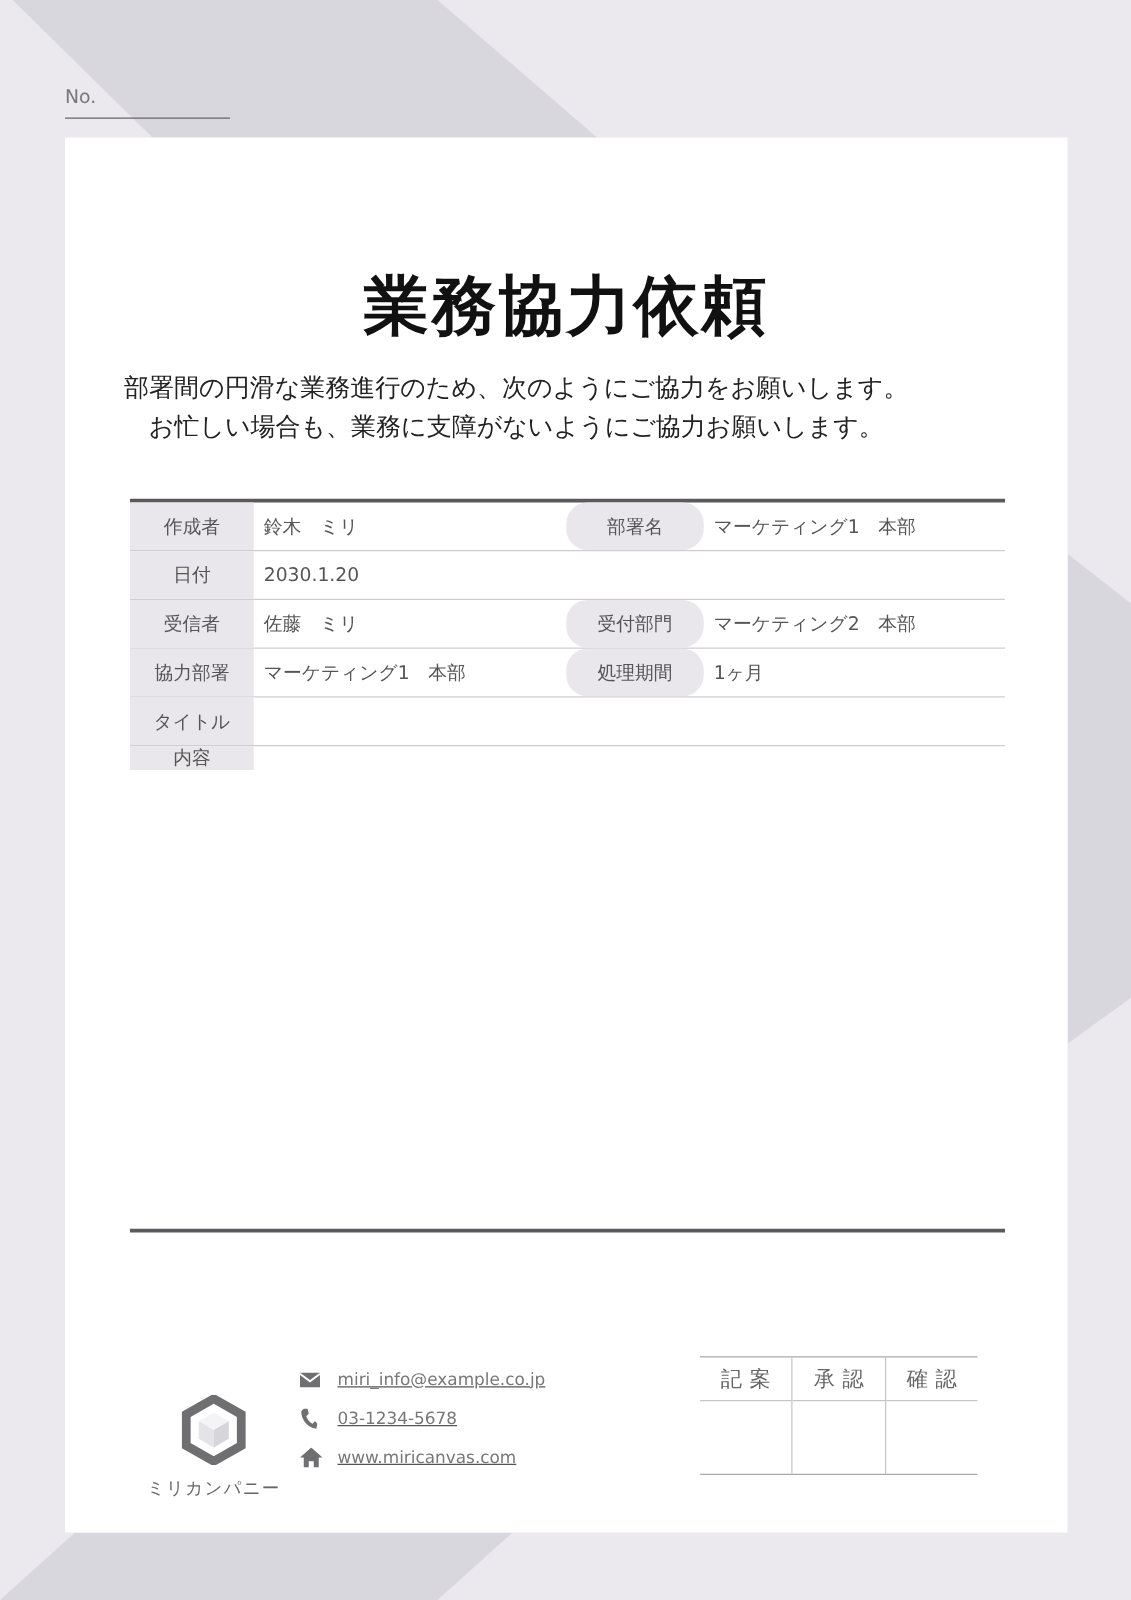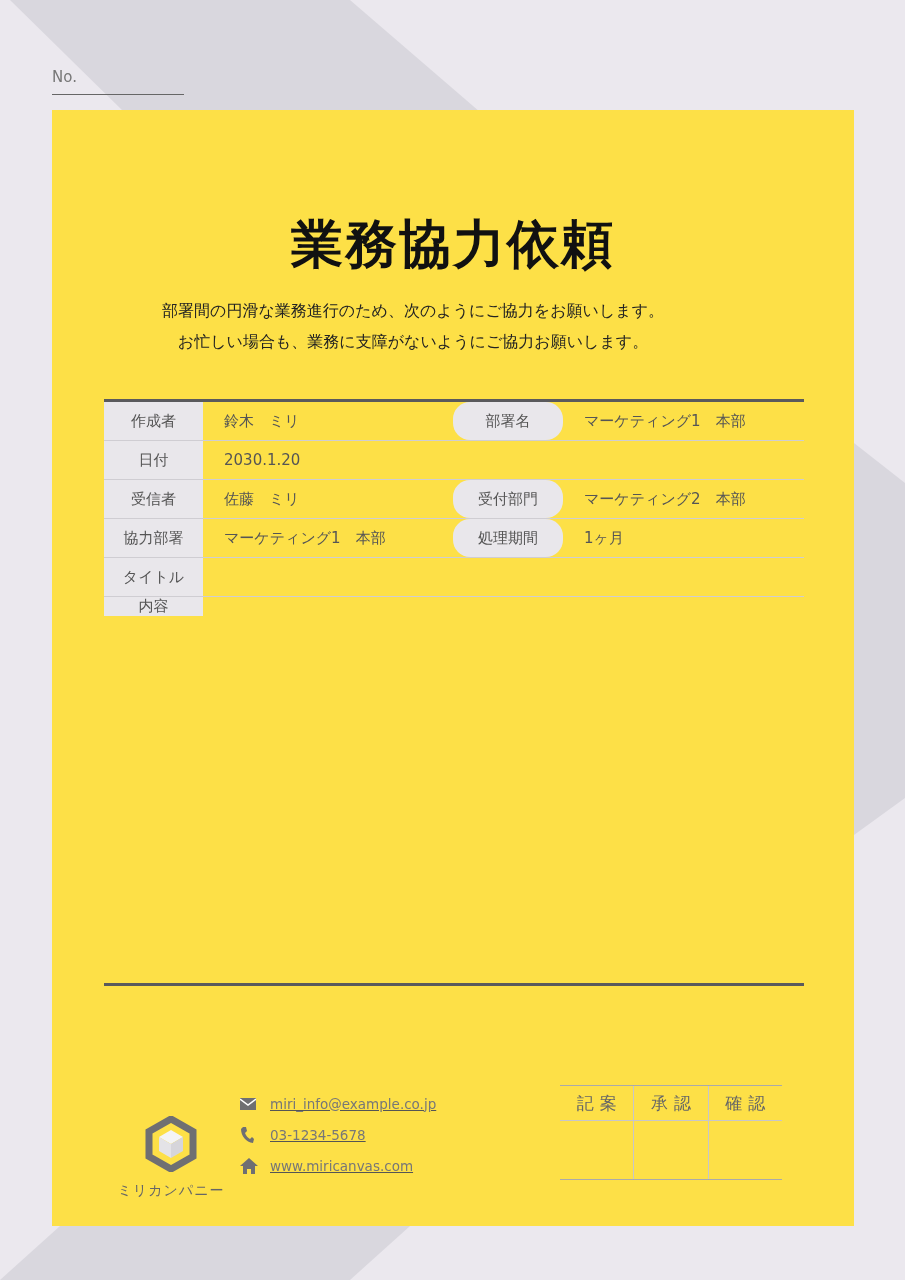--- a/index.html
+++ b/index.html
@@ -26,44 +26,44 @@
   .no-label {
     position: absolute; left: 52px; top: 68px;
     font-size: 15px; color: #777;
   }
   .no-line {
     position: absolute; left: 52px; top: 94px; width: 132px; height: 1px;
     background: #666;
   }
   .page {
     position: absolute; left: 52px; top: 110px; width: 802px; height: 1116px;
-    background: #fde047;
+    background: #ffffff;
   }
   .title {
     position: absolute; left: 0; top: 100px; width: 802px;
     text-align: center; font-size: 52px; font-weight: bold; color: #111;
     letter-spacing: 2px;
   }
   .intro {
     position: absolute; left: 0; top: 185px; width: 722px;
-    text-align: center; font-size: 16px; color: #222; line-height: 31px;
+    text-align: center; font-size: 20px; color: #222; line-height: 31px;
   }
   .form {
     position: absolute; left: 52px; top: 289px; width: 700px;
     border-top: 3px solid #5a5a5c;
     border-bottom: 3px solid #5a5a5c;
   }
   .row { display: flex; height: 39px; border-bottom: 1px solid #cfcdd2; }
   .row:last-child { border-bottom: none; }
   .lbl {
     width: 99px; background: #e9e7eb; display: flex; align-items: center;
     justify-content: center; font-size: 15px; color: #555;
   }
   .val {
-    display: flex; align-items: center; padding-left: 21px;
+    display: flex; align-items: center; padding-left: 8px;
     font-size: 15px; color: #555;
   }
   .val.left { width: 250px; }
   .lbl.mid { width: 110px; border-radius: 17px; }
   .val.right { flex: 1; }
   .val.full { flex: 1; }
   .row.content { height: 386px; flex-direction: column; }
   .footer-logo {
     position: absolute; left: 64px; top: 1006px; width: 110px; text-align: center;
   }

